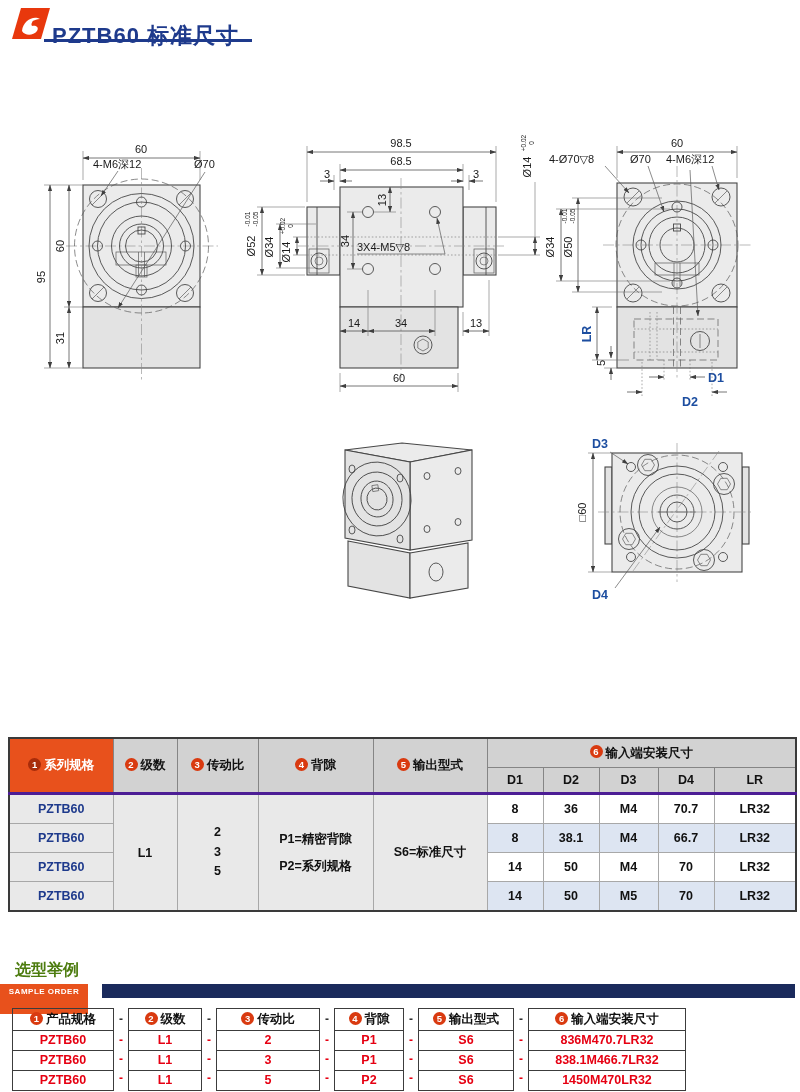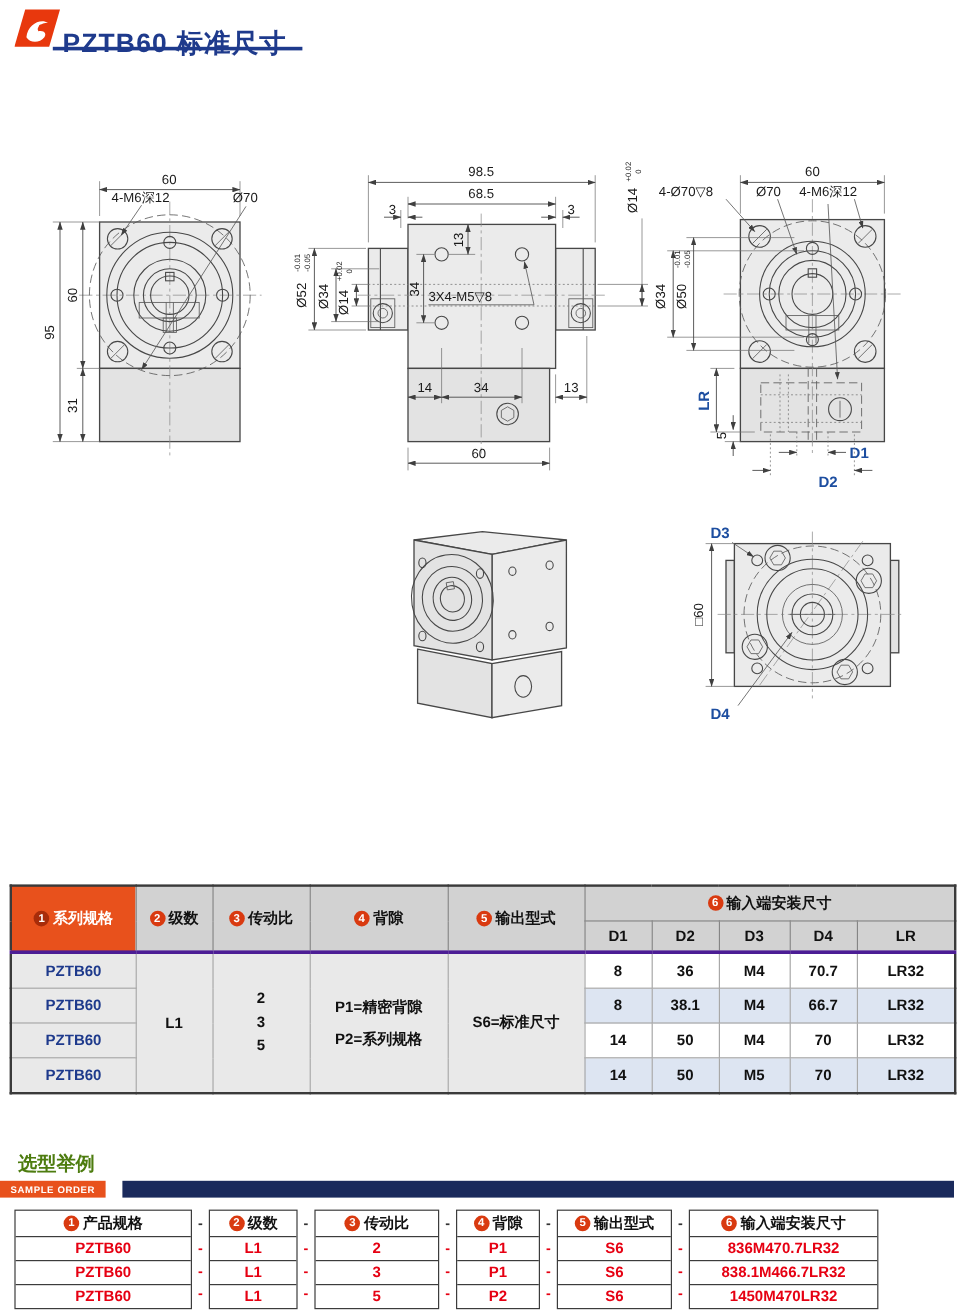--- a/index.html
+++ b/index.html
@@ -41,31 +41,31 @@
   td.val{background:#fff}
   tr.alt td.val{background:#dde5f2}
   .circ{display:inline-block;width:13px;height:13px;border-radius:50%;background:#d93a10;color:#fff;
         font-size:9.5px;line-height:13px;text-align:center;font-weight:bold;margin-right:3px;
         vertical-align:1.5px}
   th.orange .circ{background:#a82c0a}
   .stack div{line-height:1.55}
 
   
   #sample-title{left:15px;top:960px;font-size:16px;font-weight:bold;color:#4d7c0f}
-  #sample-order-tag{left:0;top:984px;width:88px;height:14px;background:#e8511c;color:#fff;
+  #sample-order-tag{left:0;top:984px;width:88px;height:30px;background:#e8511c;color:#fff;
                     font-size:8px;font-weight:bold;text-align:center;line-height:15px;letter-spacing:.5px}
   #sample-navy-bar{left:102px;top:984px;width:693px;height:14px;background:#1a2a5c}
 
   #sample-table{left:12px;top:1008px;display:flex;align-items:flex-start}
   .scol{border:1.5px solid #3c3c3c;box-sizing:border-box}
   .scol .shead{height:21px;line-height:21px;font-weight:bold;font-size:12.5px;text-align:center;
                border-bottom:1px solid #3c3c3c;white-space:nowrap;overflow:hidden}
   .scol .sval{height:19px;line-height:19px;color:#e60012;font-weight:bold;font-size:12.5px;text-align:center}
   .scol .sval + .sval{border-top:1px solid #3c3c3c}
-  .c1{width:148px}.c2{width:74px}.c3{width:104px}.c4{width:70px}.c5{width:96px}.c6{width:158px}
+  .c1{width:102px}.c2{width:74px}.c3{width:104px}.c4{width:70px}.c5{width:96px}.c6{width:158px}
   .sgap{width:14px;text-align:center;font-weight:bold;flex:none}
   .sgap .gh{height:23px;line-height:23px;color:#333;font-size:12px}
   .sgap .gv{height:19px;line-height:19px;color:#e60012;font-size:12px}
 </style>
 </head>
 <body>
 
 <svg class="abs" style="left:12px;top:7px" width="38" height="33" viewBox="0 0 38 33">
   <polygon points="9,1 38,1 29,32 0,32" fill="#e8380d"></polygon>
   <path d="M10,24 C11,13 22,8 28,12 C22,12 18,16 20,19 C25,18 27,21 25,24 C21,29 13,29 10,24 Z" fill="#ffffff"></path>

